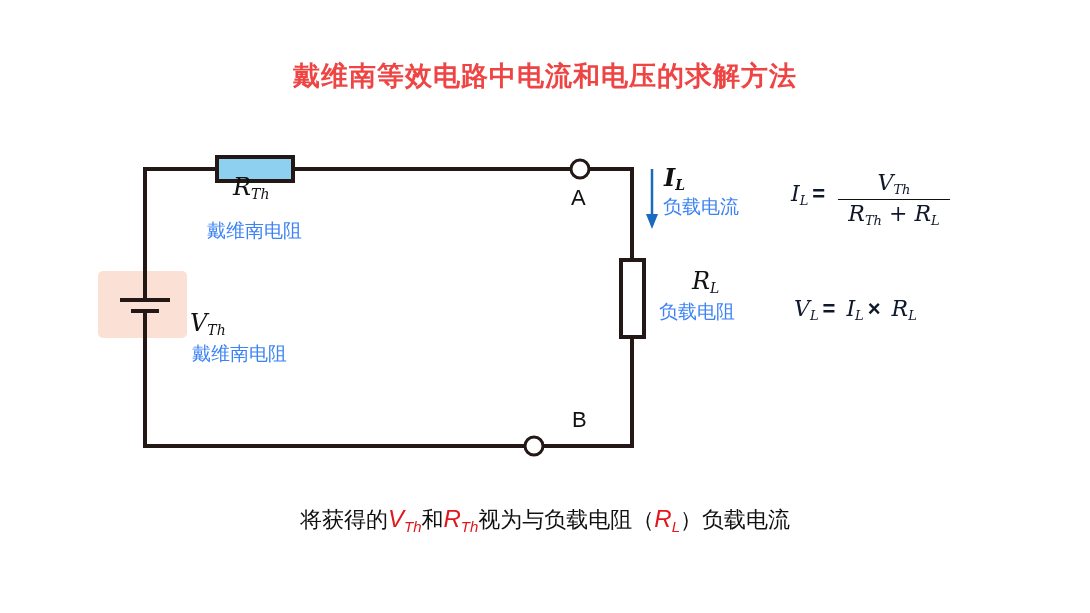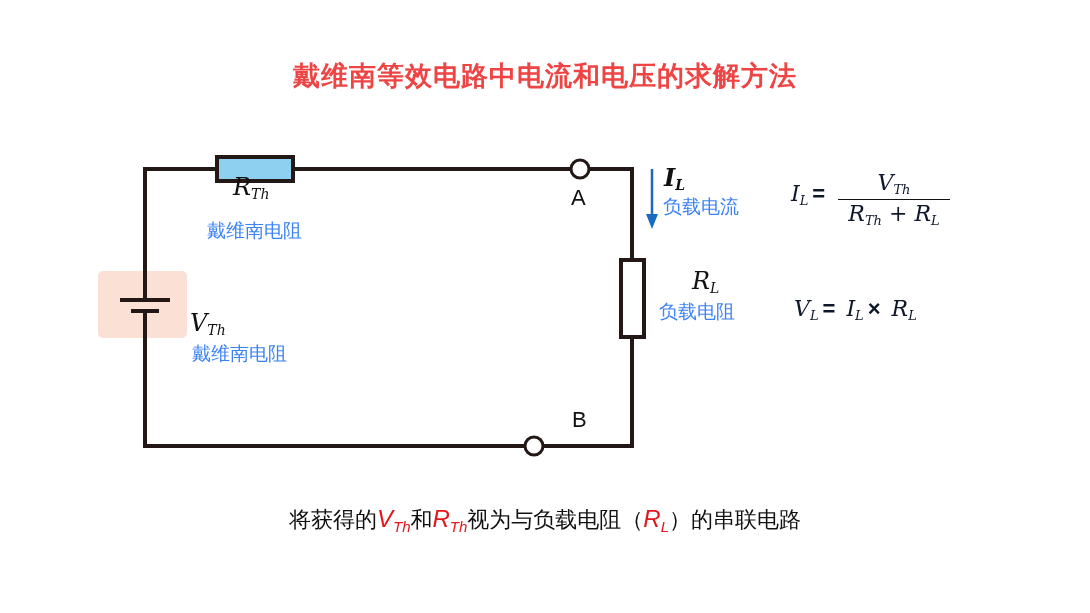--- a/index.html
+++ b/index.html
@@ -103,14 +103,14 @@
   <span class="den"><i>R</i><sub>Th</sub> <span>+</span> <i>R</i><sub>L</sub></span>
 </div>
 
 <div class="eq" style="left:794px; top:296px;text-align:center;">
   <i>V</i><sub>L</sub><span class="op">=</span>
   <i>I</i><sub>L</sub><span class="op">×</span>
   <i>R</i><sub>L</sub>
 </div>
 
 <div class="caption">
-  <span>将获得的</span><span class="red"><span>V</span><sub>Th</sub></span><span>和</span><span class="red"><span>R</span><sub>Th</sub></span><span>视为与负载电阻（</span><span class="red"><span>R</span><sub>L</sub></span><span>）的串联电路</span>
+  <span>将获得的</span><span class="red"><span>V</span><sub>Th</sub></span><span>和</span><span class="red"><span>R</span><sub>Th</sub></span><span>视为与负载电阻（</span><span class="red"><span>R</span><sub>L</sub></span><span>）负载电流</span>
 </div>
 
 </body></html>

